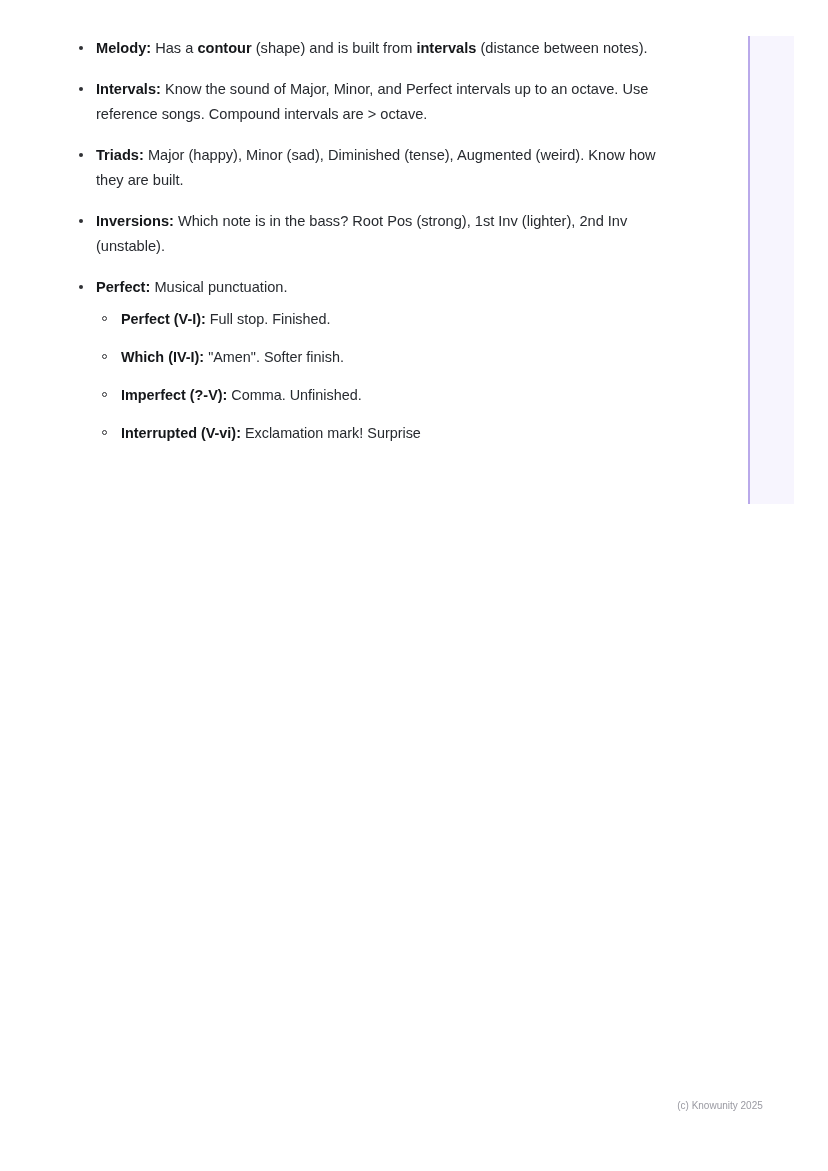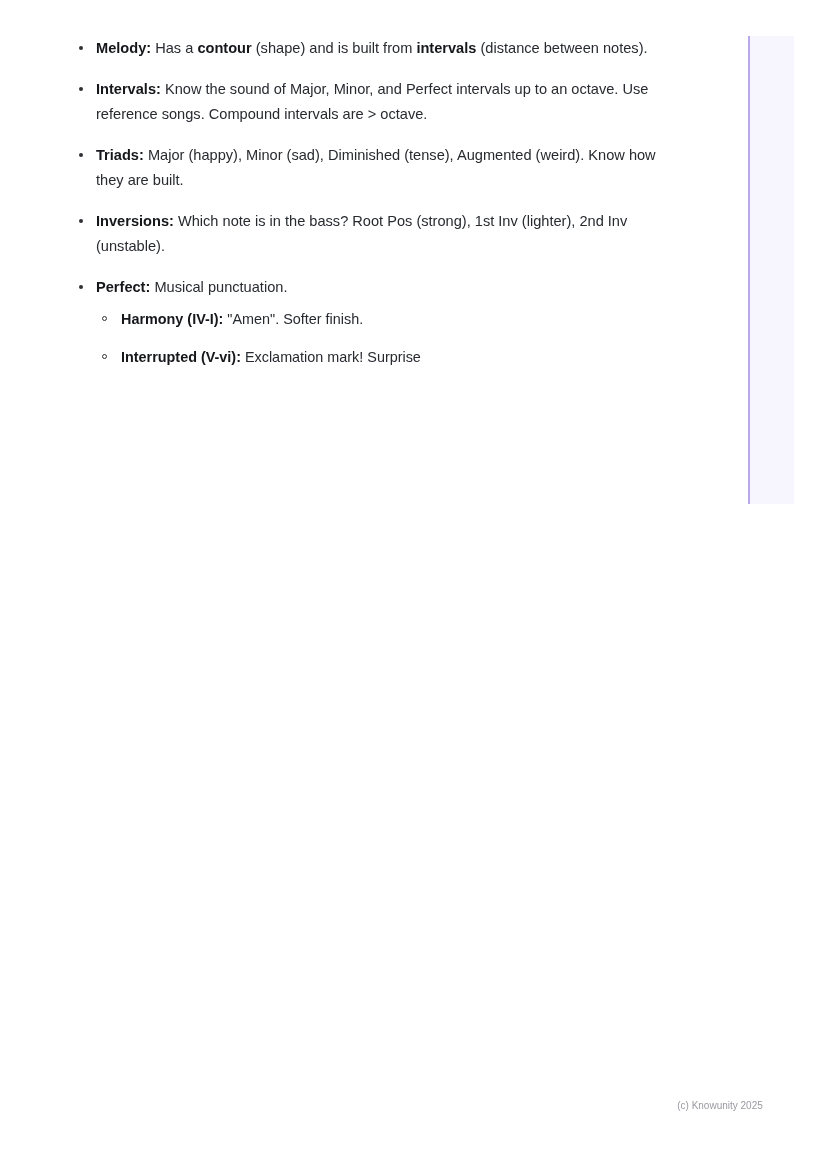--- a/index.html
+++ b/index.html
@@ -130,21 +130,27 @@
       </li>
 
       <li>
         <span class="b">Inversions:</span><span> Which note is in the bass? Root Pos (strong), 1st Inv (lighter), 2nd Inv (unstable).</span>
       </li>
 
       <li>
         <span class="b">Perfect:</span><span> Musical punctuation.</span>
         <ul class="lvl2">
           <li>
-            <span class="b">Harmony (IV-I):</span><span> "Amen". Softer finish.</span>
+            <span class="b">Perfect (V-I):</span><span> Full stop. Finished.</span>
+          </li>
+          <li>
+            <span class="b">Which (IV-I):</span><span> "Amen". Softer finish.</span>
+          </li>
+          <li>
+            <span class="b">Imperfect (?-V):</span><span> Comma. Unfinished.</span>
           </li>
           <li>
             <span class="b">Interrupted (V-vi):</span><span> Exclamation mark! Surprise</span>
           </li>
         </ul>
       </li>
 
     </ul>
   </div>
 

